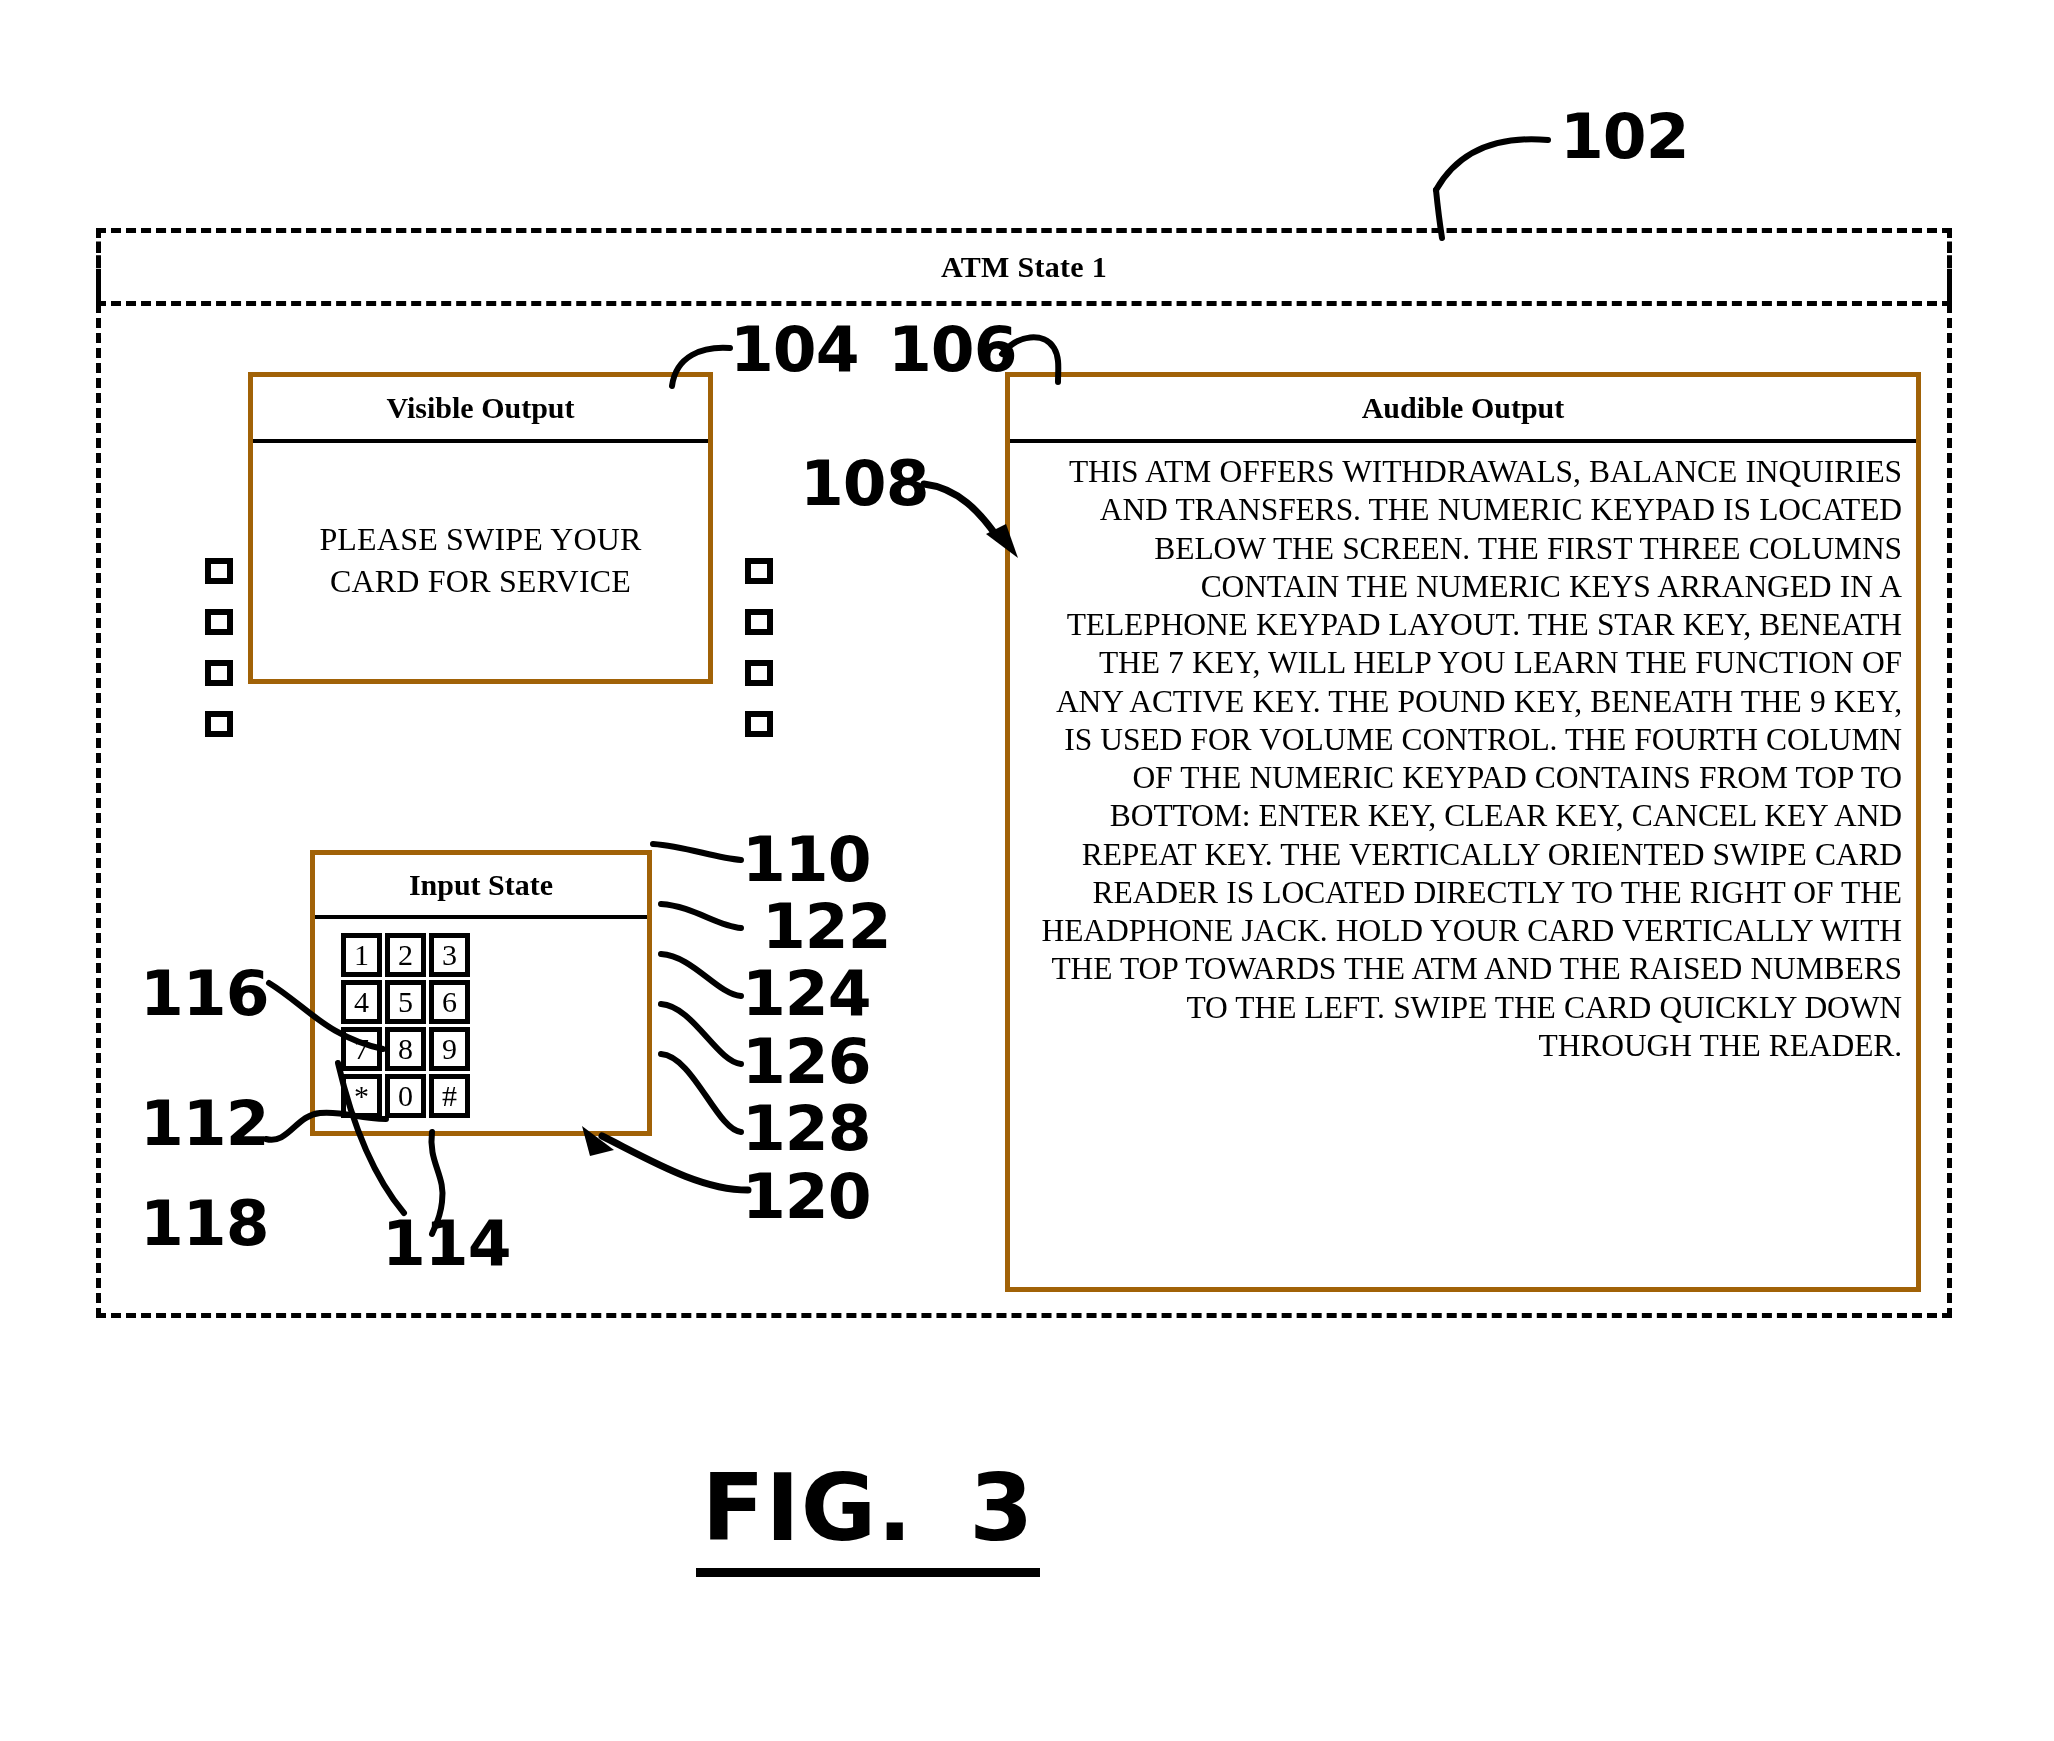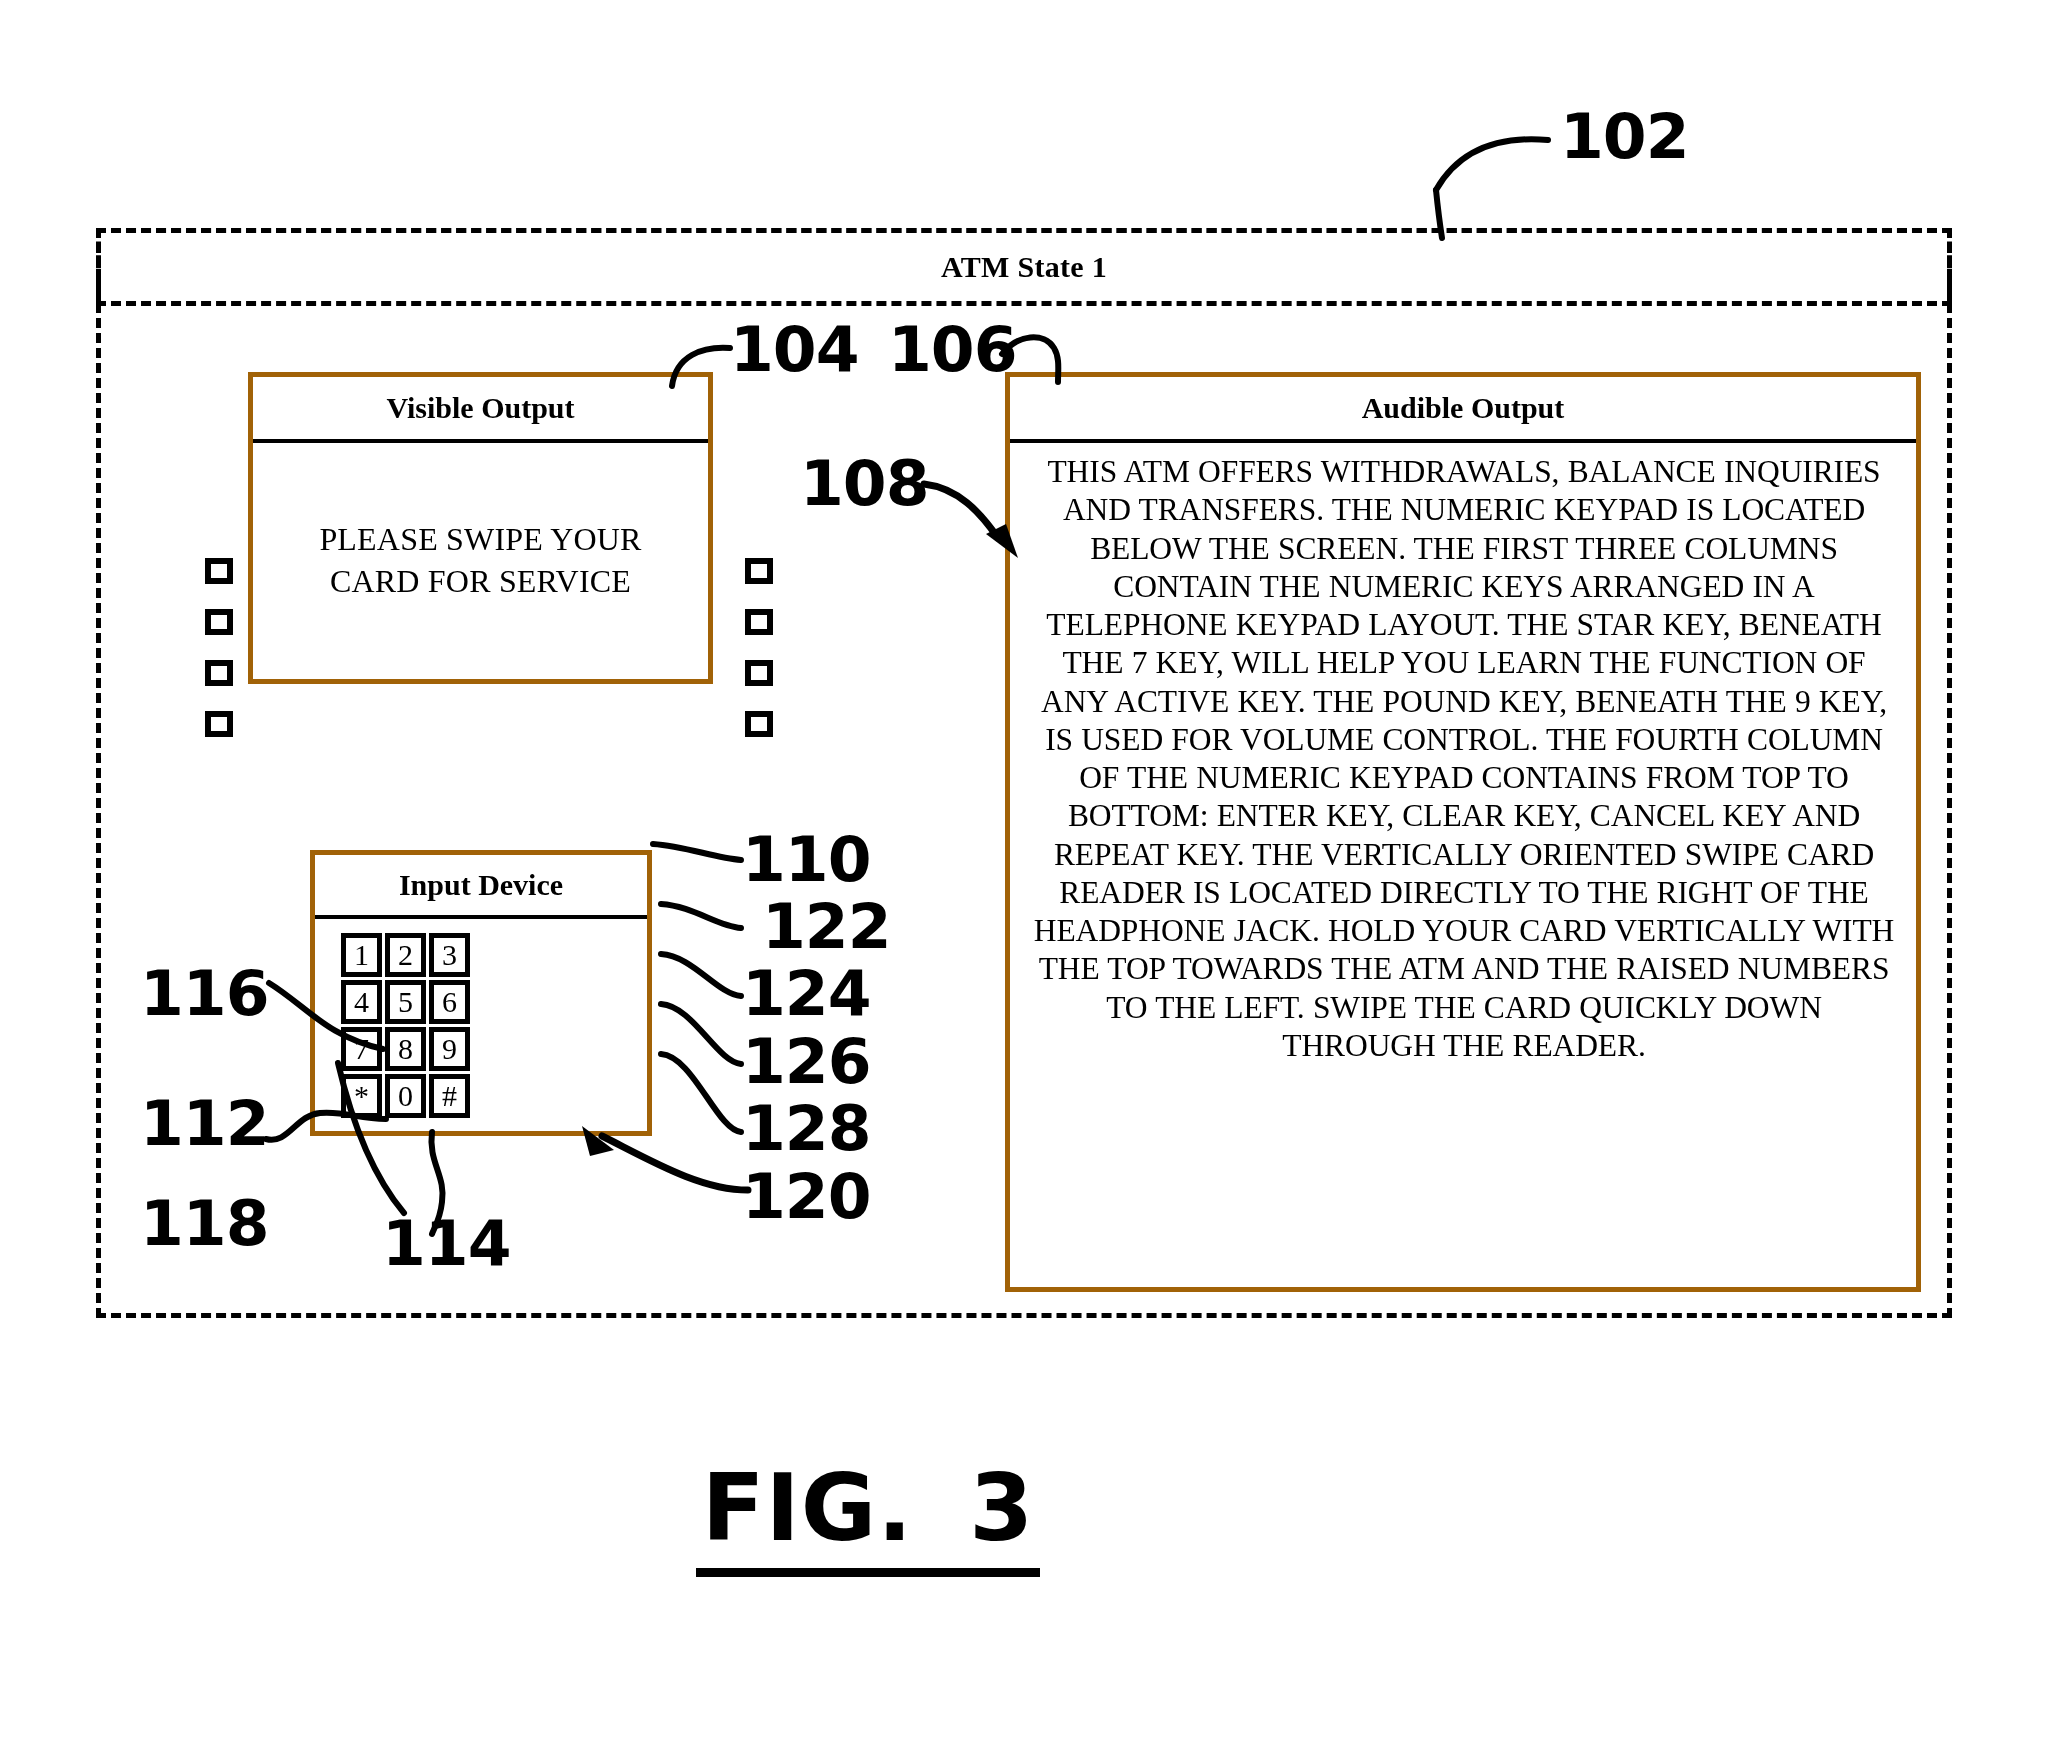--- a/index.html
+++ b/index.html
@@ -64,21 +64,21 @@
 
   
   #audible-output{left:1005px;top:372px;width:916px;height:920px;}
   #audible-output .panel-head{height:62px;}
   #ao-body{
     height:calc(100% - 66px);padding:10px 14px 10px 16px;box-sizing:border-box;
     overflow:hidden;
   }
   #ao-text{
     font-size:31.5px;line-height:1.215;letter-spacing:-.1px;
-    text-align:center;word-spacing:.5px;
+    text-align:right;word-spacing:.5px;
   }
 
   
   .ref{
     position:absolute;font-family:"DejaVu Sans","Liberation Sans",sans-serif;
     font-weight:700;font-size:63px;line-height:1;letter-spacing:-1px;
   }
   .lead{position:absolute;}
   .lead svg{display:block;overflow:visible;}
 
@@ -133,21 +133,21 @@
 
 <span class="ref" style="left:730px;top:318px;">104</span>
 <div class="lead" style="left:668px;top:340px;">
   <svg width="80" height="50" viewBox="0 0 80 50">
     <path d="M4 46 C 8 16, 34 6, 62 8" fill="none" stroke="#000" stroke-width="6" stroke-linecap="round"></path>
   </svg>
 </div>
 
 <div class="panel" id="input-device">
   <div class="panel-head">
-    <span class="t">Input Device</span>
+    <span class="t">Input State</span>
   </div>
   <div id="id-body">
     <div id="keypad">
       <div id="numpad">
         <div class="numkey">1</div>
         <div class="numkey">2</div>
         <div class="numkey">3</div>
         <div class="numkey">4</div>
         <div class="numkey">5</div>
         <div class="numkey">6</div>

